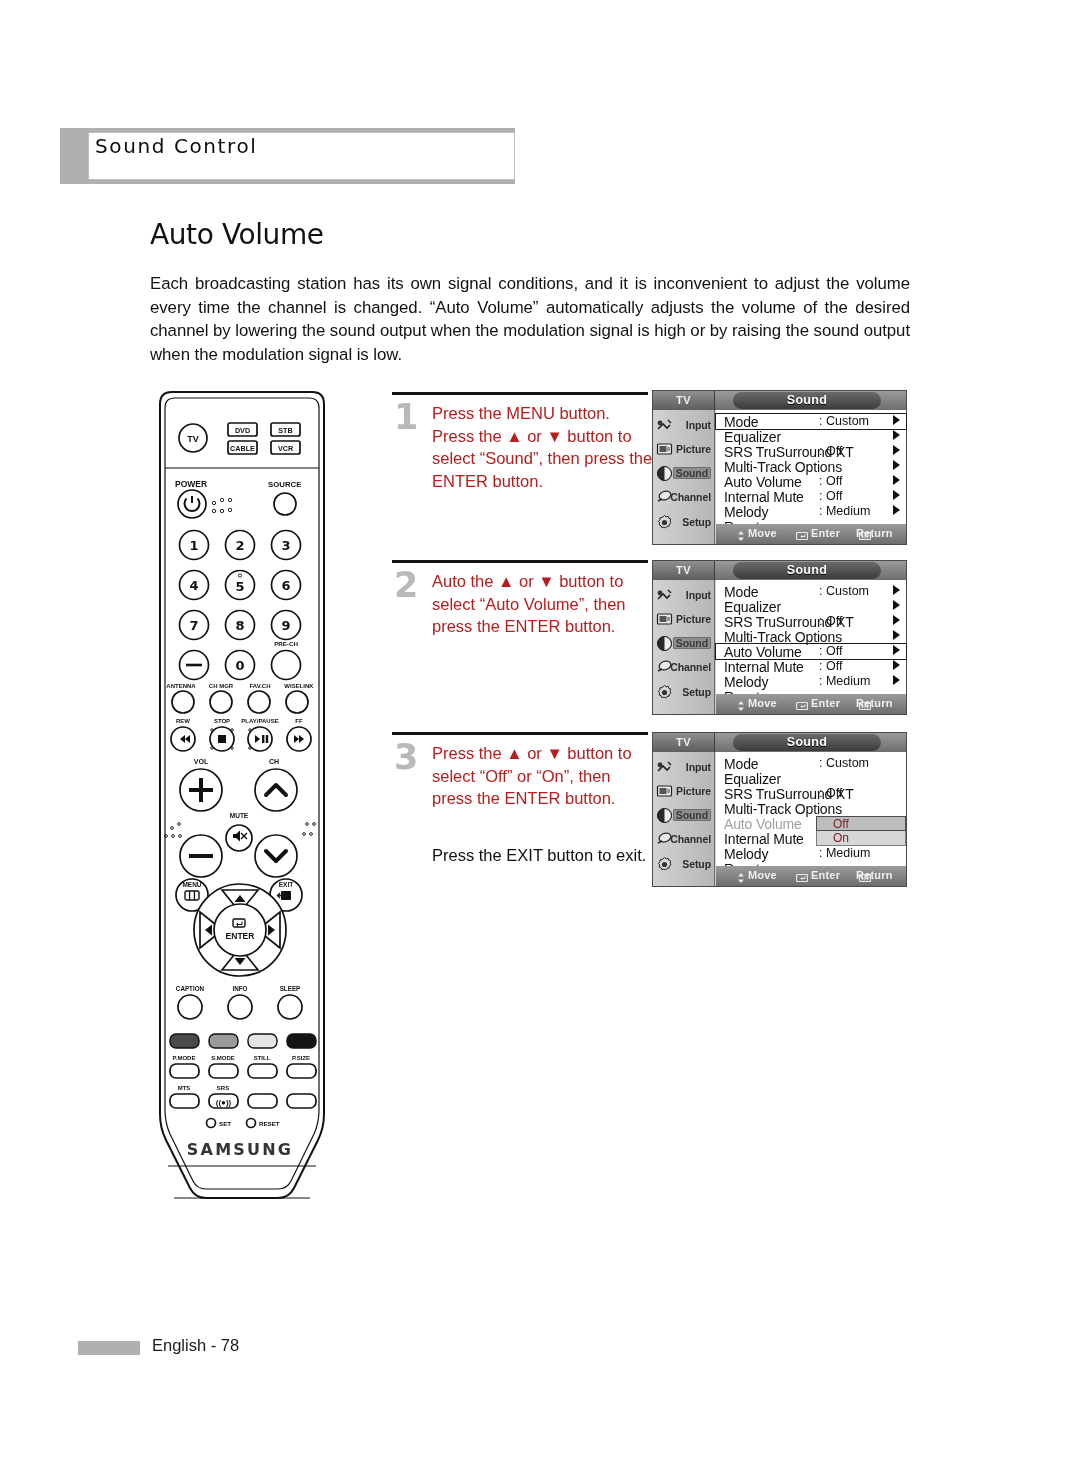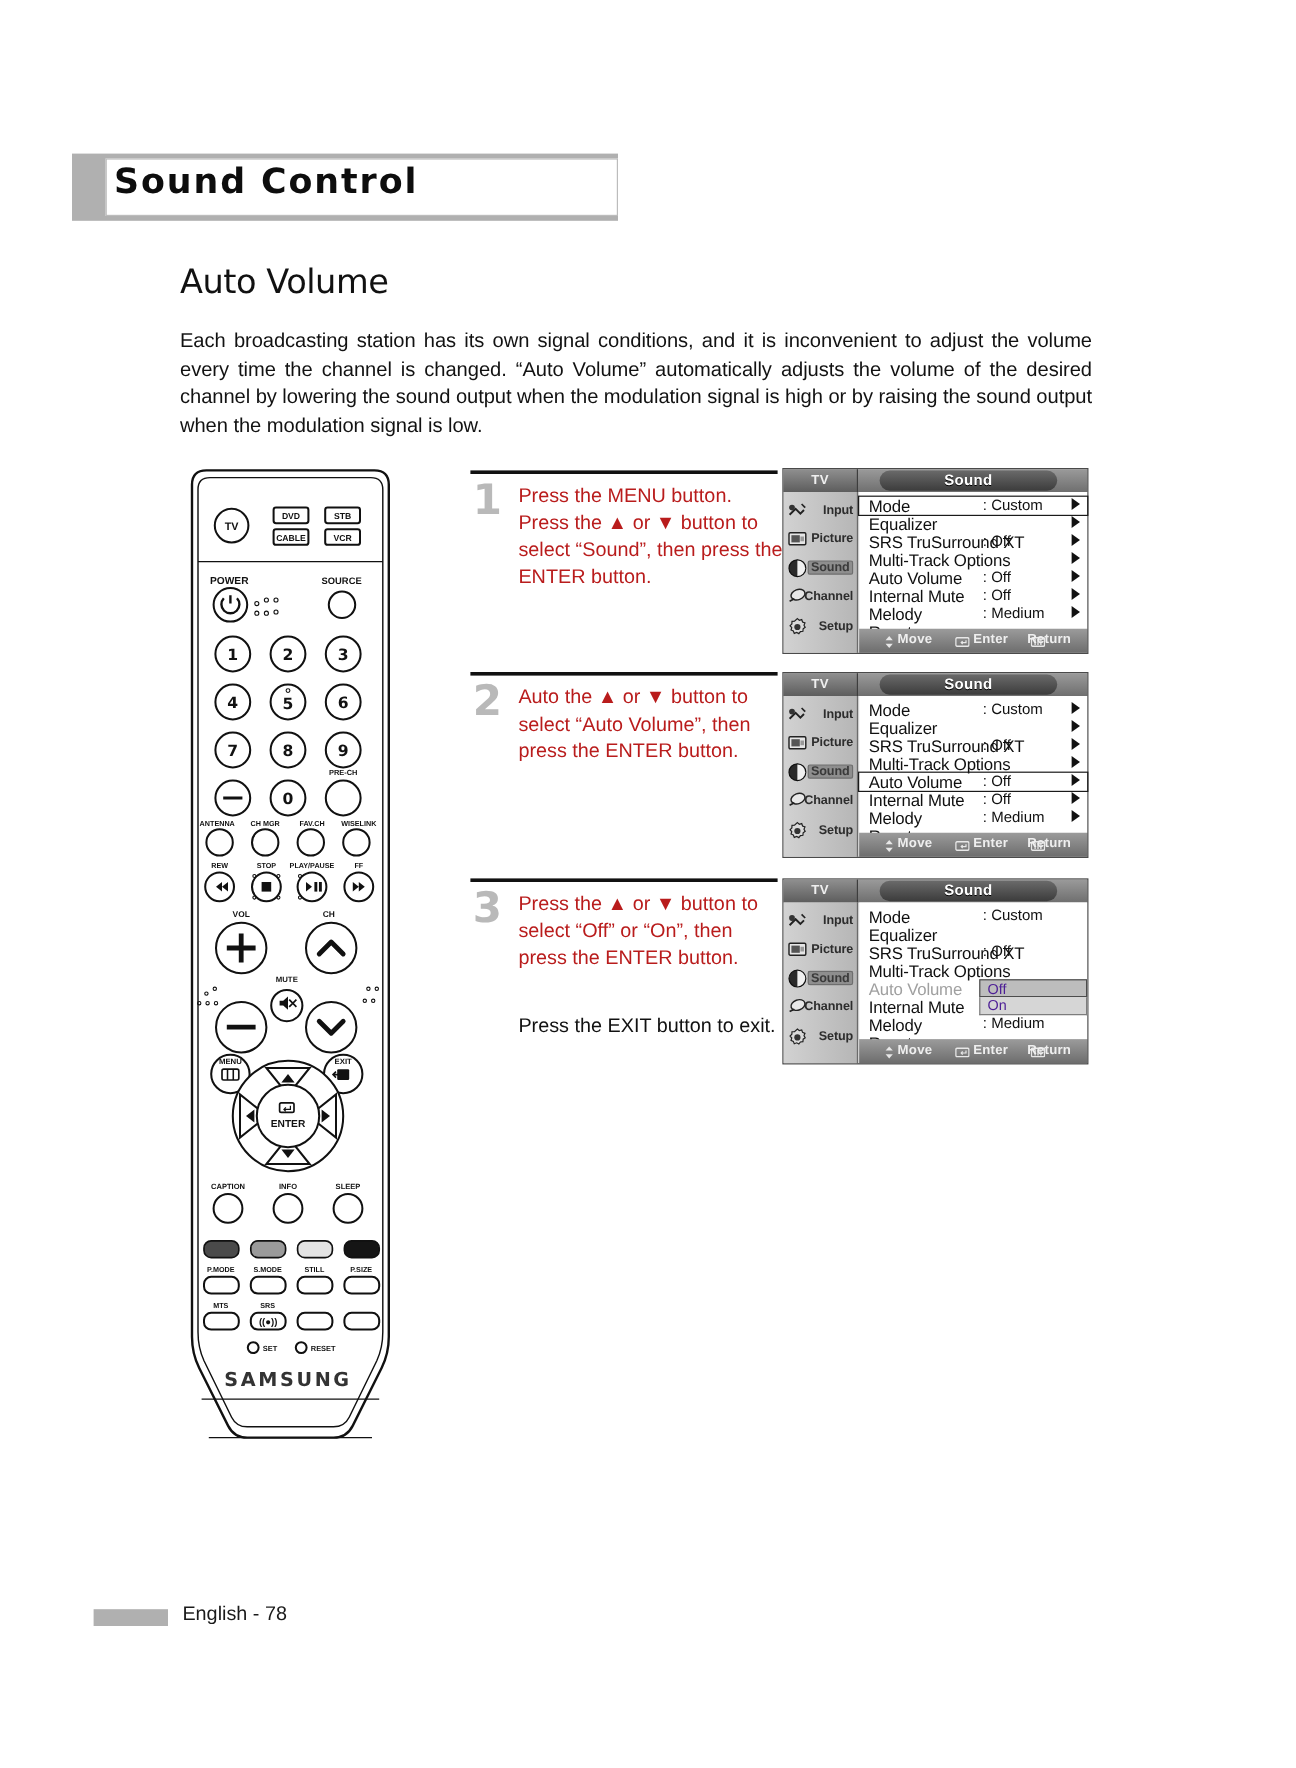--- a/index.html
+++ b/index.html
@@ -13,21 +13,21 @@
     overflow:hidden;
   }
 
   
   .hdr-wrap { position:absolute; left:60px; top:128px; width:455px; height:56px; }
   .hdr-grayband { position:absolute; left:0; top:0; width:455px; height:56px; background:#b0b0b0; }
   .hdr-whitebox { position:absolute; left:28px; top:4px; width:427px; height:48px; background:#ffffff; border:1px solid #bcbcbc; }
   .hdr-title {
     position:absolute; left:95px; top:134px;
     font-family:"DejaVu Sans", sans-serif;
-    font-weight:bold; font-size:29px; letter-spacing:1.6px;
+    font-weight:normal; font-size:20px; letter-spacing:1.6px;
     color:#0d0d0d;
   }
 
   
   .sec-title {
     position:absolute; left:150px; top:218px;
     font-family:"DejaVu Sans", sans-serif;
     font-size:28px; letter-spacing:-0.4px; color:#111;
   }
 
@@ -115,21 +115,21 @@
   .marr { position:absolute; right:6px; top:1px; width:0; height:0;
     border-left:7px solid #111; border-top:5px solid transparent; border-bottom:5px solid transparent; }
   .mrow.sel { outline:1.6px solid #1a1a1a; outline-offset:0px; }
   .mrow.dim .mlab, .mrow.dim .mval { color:#a0a0a0; }
 
   .r0{top:4px;} .r1{top:19px;} .r2{top:34px;} .r3{top:49px;}
   .r4{top:64px;} .r5{top:79px;} .r6{top:94px;} .r7{top:109px;}
 
   
   .dd { position:absolute; left:100px; width:90px; height:15px; font-size:12px;
-        line-height:15px; padding-left:6px; color:#4c1d95; }
+        line-height:15px; padding-left:16px; color:#7f1d1d; }
   .dd.opt-off { top:64px; background:#bdbdbd; border:1.4px solid #4c4c4c; }
   .dd.opt-on  { top:79px; background:#d6d6d6; border:1px solid #7d7d7d; border-top:none; }
 
   
   .osd-bot { position:absolute; left:63px; right:0; bottom:0; height:20px;
     background:linear-gradient(#9b9b9b,#6d6d6d); }
   .help { position:absolute; top:3px; font-size:11px; color:#efefef; font-weight:bold; letter-spacing:.2px;}
   .help.h1 { left:32px; } .help.h2 { left:95px; } .help.h3 { left:140px; }
   .hico { position:absolute; top:4px; width:12px; height:12px; }
   .hico.i1 { left:19px; } .hico.i2 { left:80px; } .hico.i3 { left:143px; }

